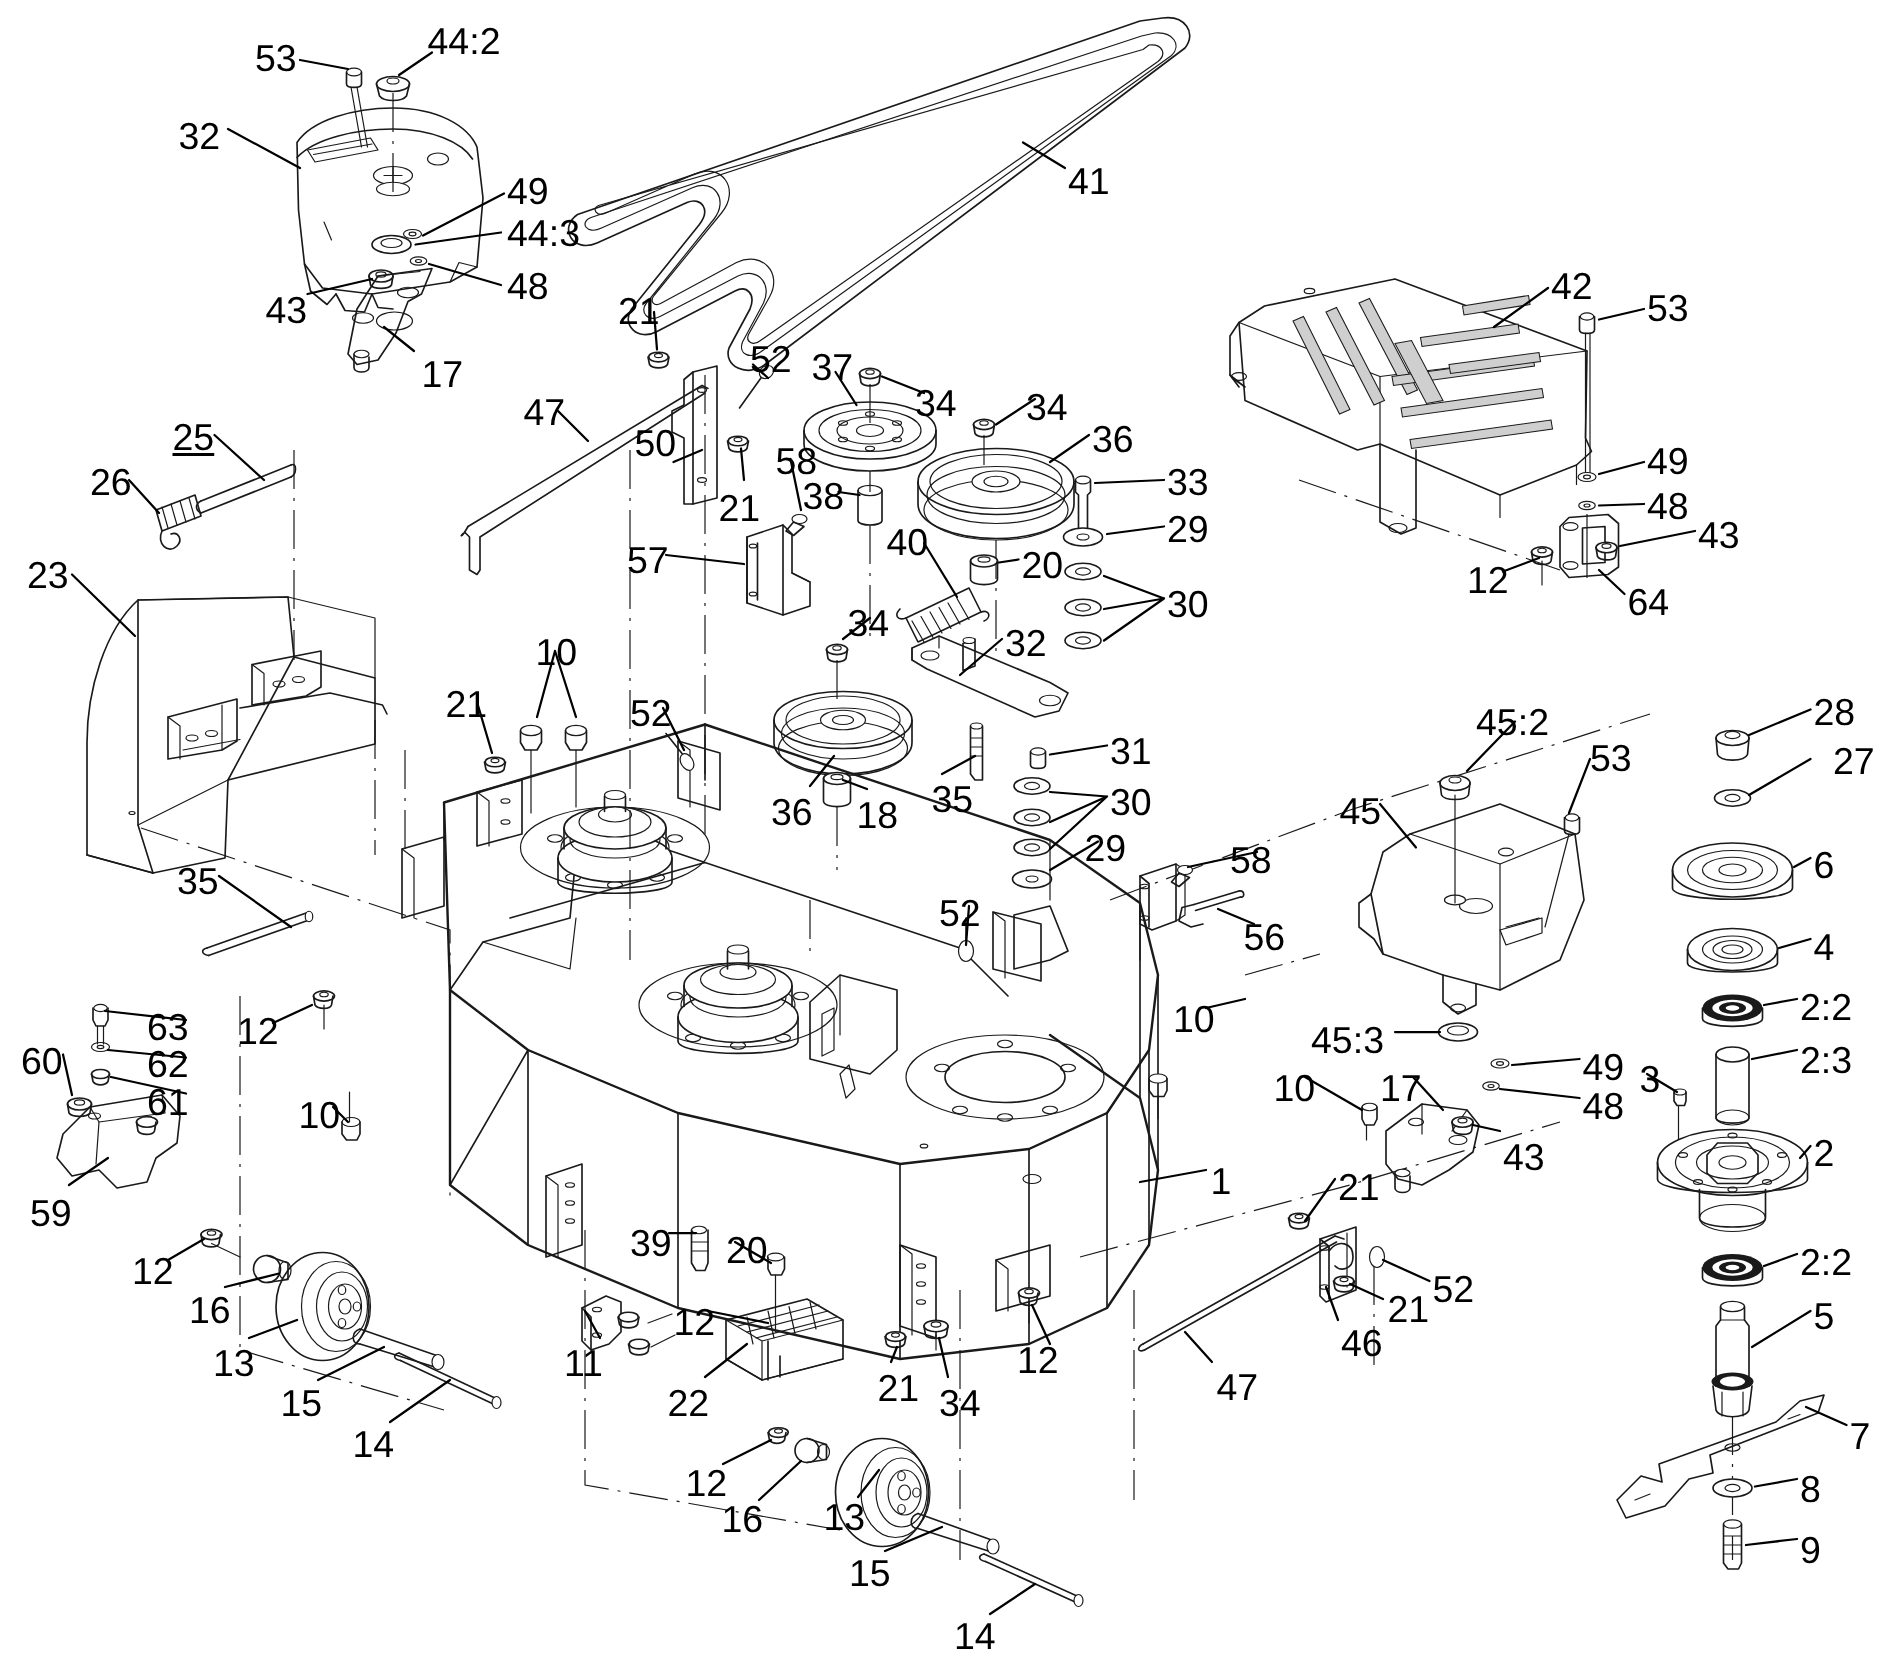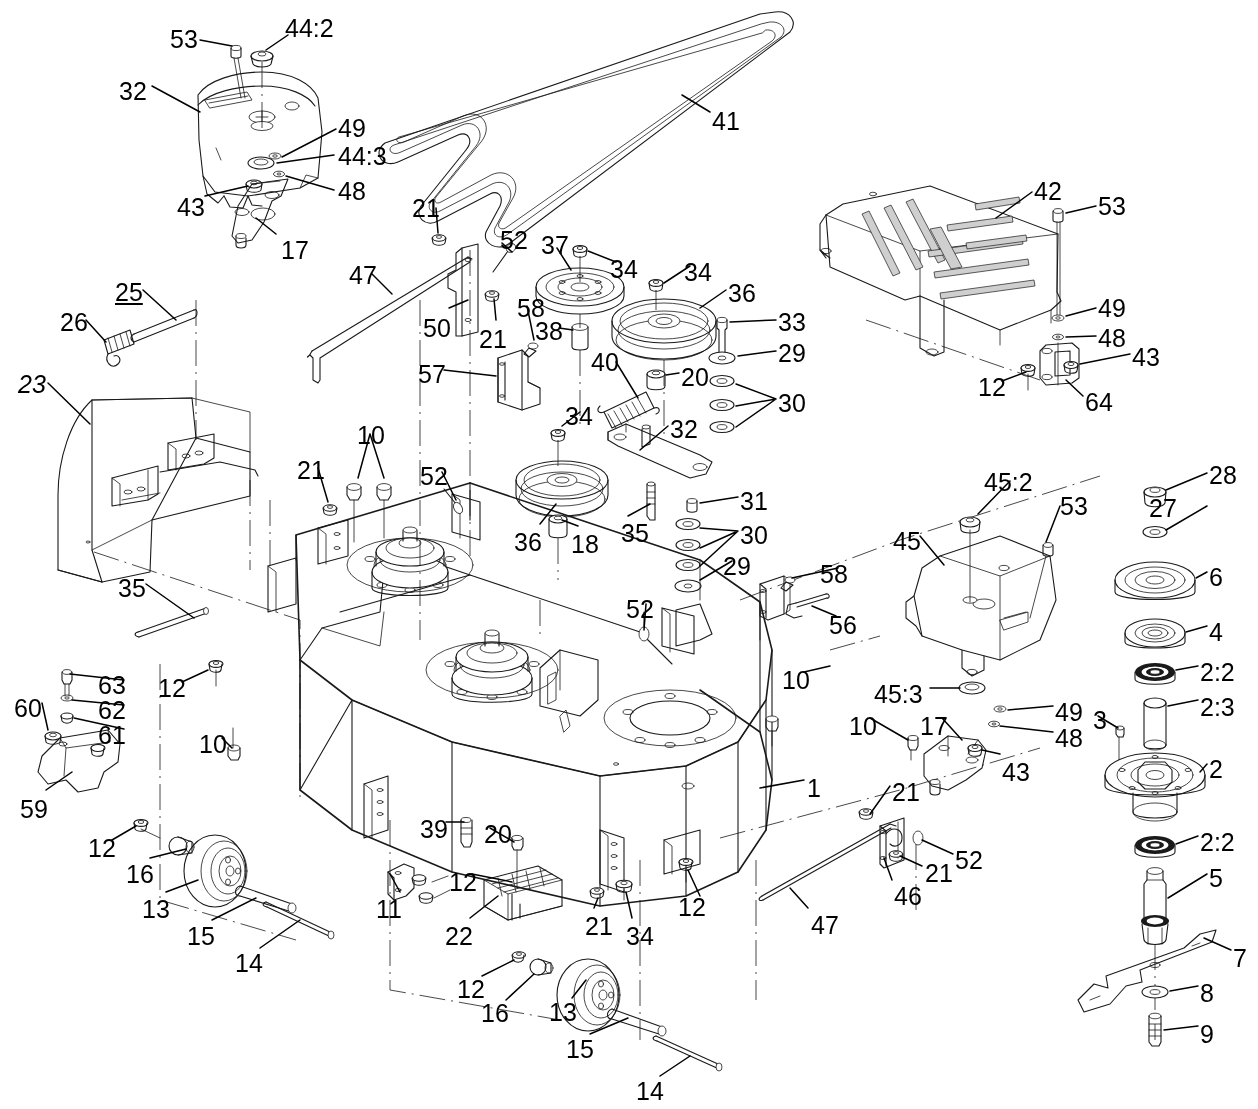--- a/index.html
+++ b/index.html
@@ -1017,47 +1017,47 @@
       <div class="callout" style="left: 1034px; top: 179px;">42</div>
       <div class="callout" style="left: 1098px; top: 194px;">53</div>
       <div class="callout" style="left: 412px; top: 196px;">21</div>
       <div class="callout" style="left: 500px; top: 228px;">52</div>
       <div class="callout" style="left: 541px; top: 233px;">37</div>
       <div class="callout" style="left: 610px; top: 257px;">34</div>
       <div class="callout" style="left: 684px; top: 260px;">34</div>
       <div class="callout" style="left: 728px; top: 281px;">36</div>
       <div class="callout" style="left: 349px; top: 263px;">47</div>
       <div class="callout" style="left: 115px; top: 280px; text-decoration: underline;">25</div>
-      <div class="callout" style="left: 423px; top: 316px;">50</div>
+      <div class="callout" style="left: 423px; top: 284px;">50</div>
       <div class="callout" style="left: 517px; top: 296px;">58</div>
       <div class="callout" style="left: 479px; top: 327px;">21</div>
       <div class="callout" style="left: 535px; top: 319px;">38</div>
       <div class="callout" style="left: 60px; top: 310px;">26</div>
       <div class="callout" style="left: 1098px; top: 296px;">49</div>
       <div class="callout" style="left: 1098px; top: 326px;">48</div>
       <div class="callout" style="left: 1132px; top: 345px;">43</div>
       <div class="callout" style="left: 778px; top: 310px;">33</div>
       <div class="callout" style="left: 778px; top: 341px;">29</div>
       <div class="callout" style="left: 591px; top: 350px;">40</div>
       <div class="callout" style="left: 681px; top: 365px;">20</div>
       <div class="callout" style="left: 778px; top: 391px;">30</div>
-      <div class="callout" style="left: 18px; top: 372px; font-style: italic;">23</div>
+      <div class="callout" style="left: 18px; top: 372px;">23</div>
       <div class="callout" style="left: 418px; top: 362px;">57</div>
       <div class="callout" style="left: 978px; top: 375px;">12</div>
       <div class="callout" style="left: 1085px; top: 390px;">64</div>
       <div class="callout" style="left: 565px; top: 404px;">34</div>
       <div class="callout" style="left: 670px; top: 417px;">32</div>
       <div class="callout" style="left: 357px; top: 423px;">10</div>
       <div class="callout" style="left: 297px; top: 458px;">21</div>
       <div class="callout" style="left: 420px; top: 464px;">52</div>
       <div class="callout" style="left: 740px; top: 489px;">31</div>
       <div class="callout" style="left: 984px; top: 470px;">45:2</div>
       <div class="callout" style="left: 1209px; top: 463px;">28</div>
       <div class="callout" style="left: 1060px; top: 494px;">53</div>
-      <div class="callout" style="left: 1149px; top: 496px; text-align: right;">27</div>
+      <div class="callout" style="left: 1222px; top: 496px; text-align: right;">27</div>
       <div class="callout" style="left: 740px; top: 523px;">30</div>
       <div class="callout" style="left: 514px; top: 530px;">36</div>
       <div class="callout" style="left: 571px; top: 532px;">18</div>
       <div class="callout" style="left: 621px; top: 521px;">35</div>
       <div class="callout" style="left: 893px; top: 529px;">45</div>
       <div class="callout" style="left: 118px; top: 576px;">35</div>
       <div class="callout" style="left: 723px; top: 554px;">29</div>
       <div class="callout" style="left: 1209px; top: 565px;">6</div>
       <div class="callout" style="left: 820px; top: 562px;">58</div>
       <div class="callout" style="left: 1209px; top: 620px;">4</div>

